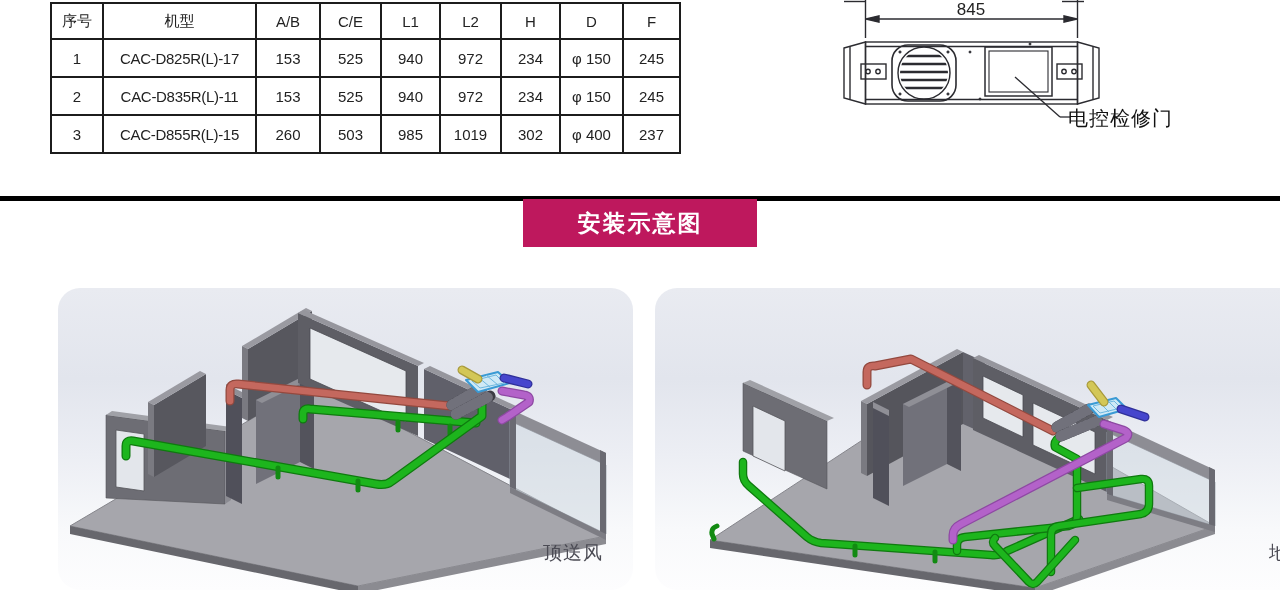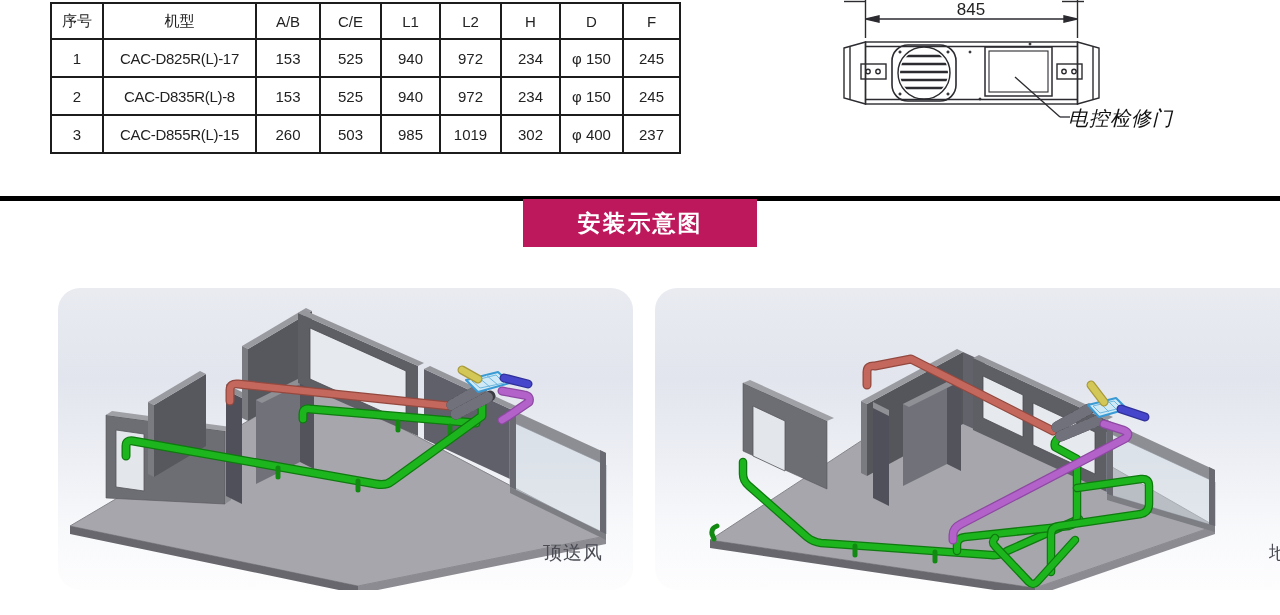--- a/index.html
+++ b/index.html
@@ -19,21 +19,21 @@
     border:2px solid #1c1c1c;text-align:center;vertical-align:middle;
     padding:0 10px;font-weight:normal;white-space:nowrap;
   }
   .spec-table thead tr{height:36px;}
   .spec-table tbody tr{height:38px;}
   .spec-table .model-cell{letter-spacing:-0.3px;}
   
   .unit-drawing{position:absolute;left:830px;top:0;}
   .callout-label{
     position:absolute;left:1068px;top:105px;
-    font-size:20px;color:#111;letter-spacing:1px;white-space:nowrap;font-style:italic;
+    font-size:20px;color:#111;letter-spacing:1px;white-space:nowrap;
   }
   
   .rule{position:absolute;left:0;top:196px;width:1280px;height:5px;background:#000;}
   .banner{
     position:absolute;left:523px;top:199px;width:234px;height:48px;
     background:#be185d;color:#fff;display:flex;align-items:center;justify-content:center;
     font-size:23px;font-weight:bold;letter-spacing:2px;
   }
   
   .scene{
@@ -84,21 +84,21 @@
       <td>153</td>
       <td>525</td>
       <td>940</td>
       <td>972</td>
       <td>234</td>
       <td>φ 150</td>
       <td>245</td>
     </tr>
     <tr>
       <td>2</td>
-      <td class="model-cell">CAC-D835R(L)-8</td>
+      <td class="model-cell">CAC-D835R(L)-11</td>
       <td>153</td>
       <td>525</td>
       <td>940</td>
       <td>972</td>
       <td>234</td>
       <td>φ 150</td>
       <td>245</td>
     </tr>
     <tr>
       <td>3</td>

